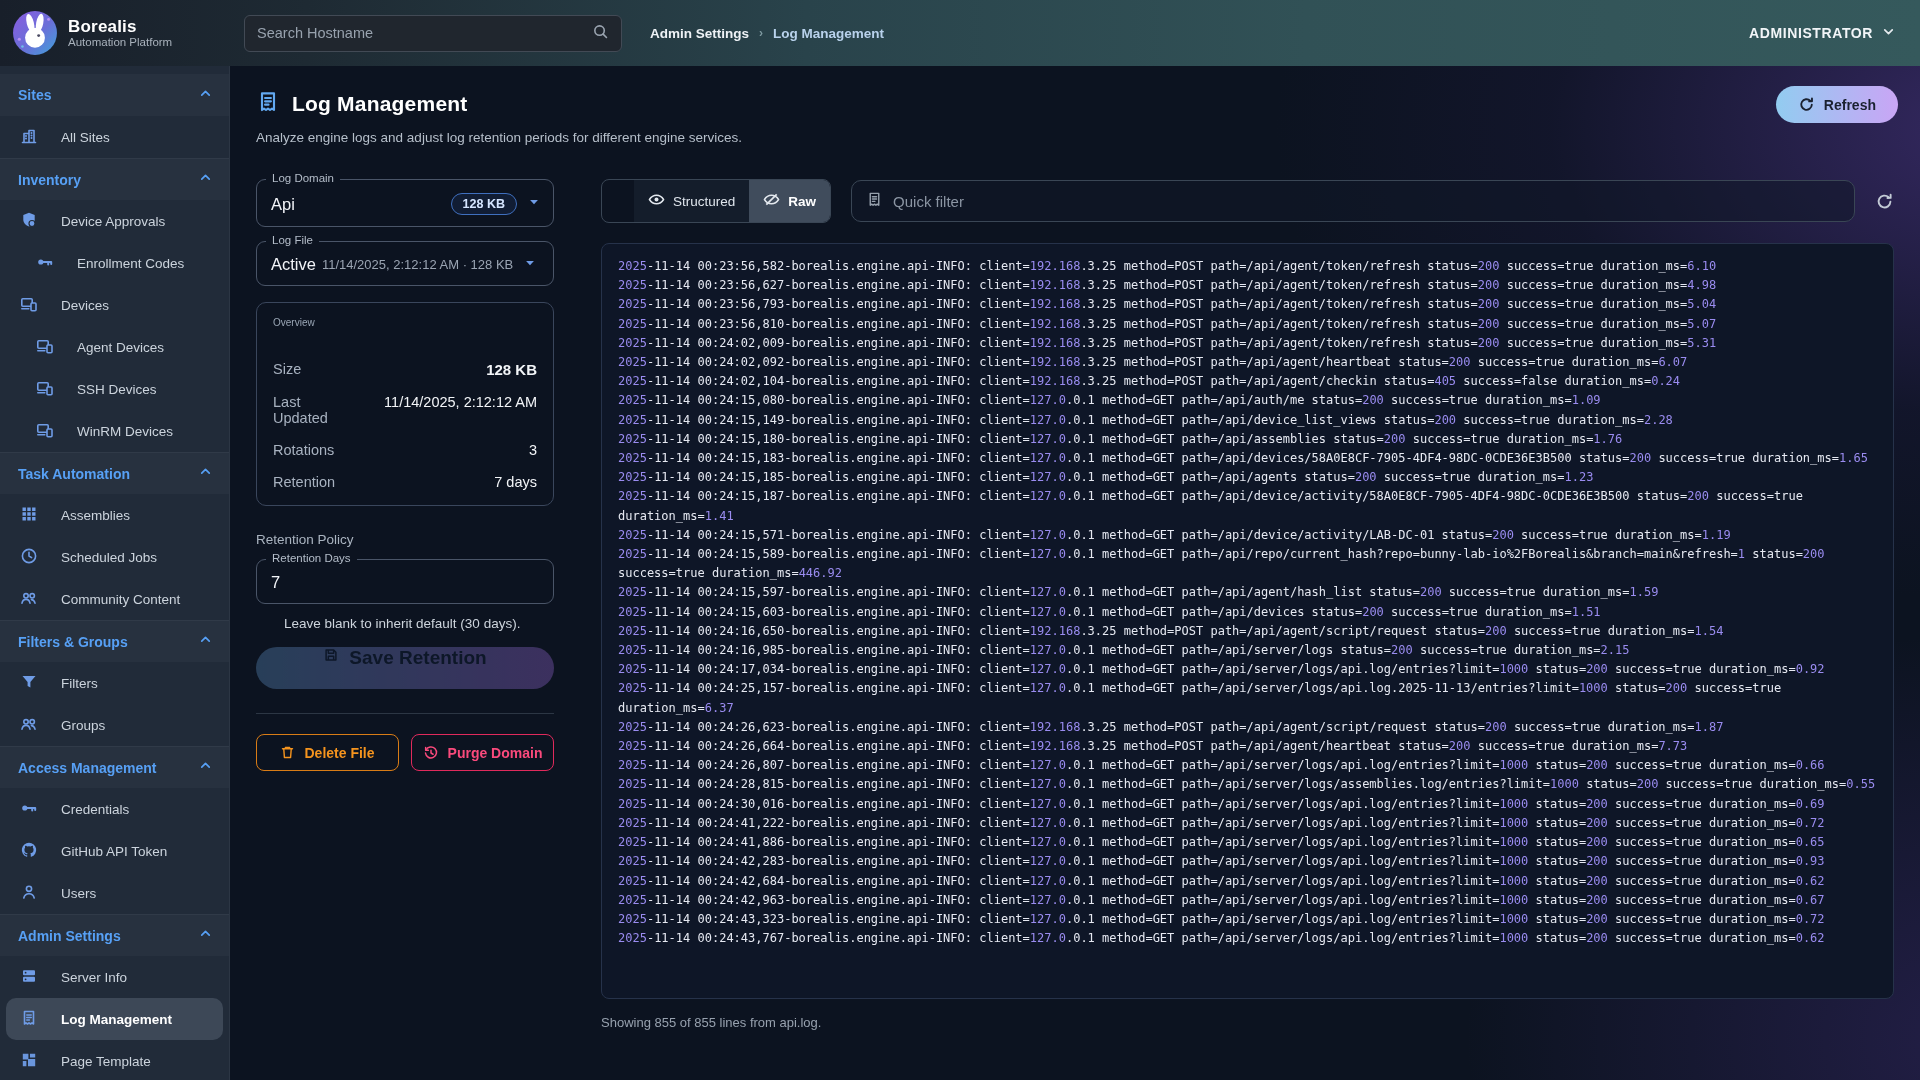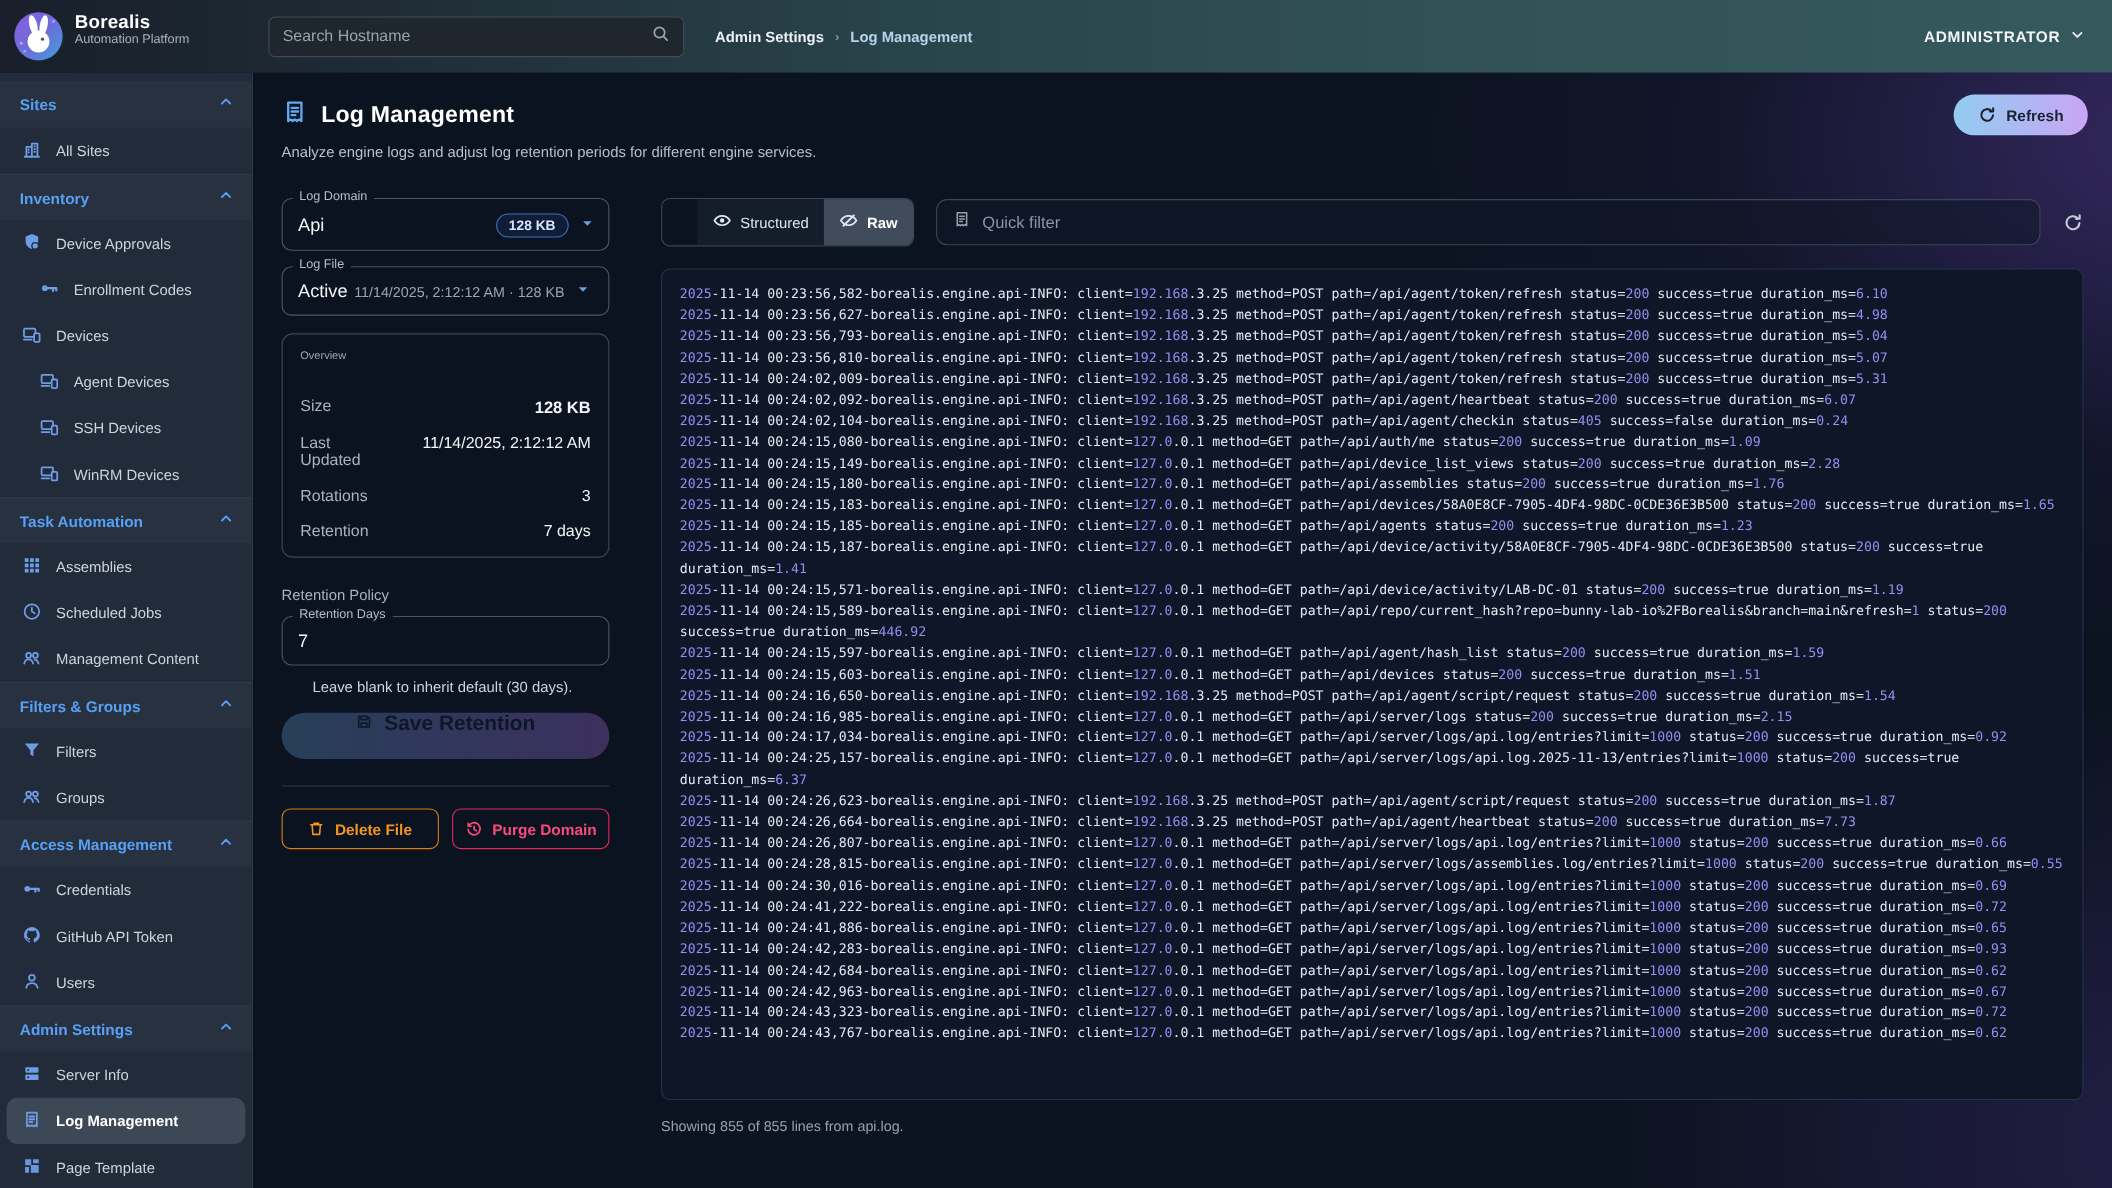--- a/index.html
+++ b/index.html
@@ -3,21 +3,21 @@
 <meta charset="utf-8">
 <style>
   * { margin:0; padding:0; box-sizing:border-box; }
   html,body { width:1920px; height:1080px; overflow:hidden; background:#0b1220; font-family:"Liberation Sans", sans-serif; }
   .app { width:1920px; height:1080px; display:flex; flex-direction:column; }
 
   
   .topbar { height:66px; flex:0 0 66px; display:flex; align-items:center;
     background:linear-gradient(90deg,#181f2a 0%,#1e2a33 16%,#29434b 42%,#315156 68%,#35595c 100%);
     padding:0 24px 0 12px; position:relative; z-index:5; }
-  .logo-wrap { display:flex; gap:10px; width:218px; }
+  .logo-wrap { display:flex; align-items:center; gap:10px; width:218px; }
   .logo-badge { width:46px; height:46px; flex:0 0 46px; }
   .brand-col { display:flex; flex-direction:column; line-height:1.15; }
   .brand { color:#ffffff; font-weight:bold; font-size:17px; letter-spacing:.2px; }
   .brand-sub { color:#a9b2bc; font-size:11.5px; }
   .search-box { width:378px; height:37px; background:#20262e; border:1px solid #424a55; border-radius:6px;
     display:flex; align-items:center; padding:0 12px; margin-left:14px; }
   .search-box input { flex:1; background:transparent; border:none; outline:none; color:#d8dee6; font-size:14.5px; font-family:"Liberation Sans",sans-serif; }
   .search-box input::placeholder { color:#98a2ae; }
   .search-box .icn { color:#9aa4b0; }
   .crumbs { display:flex; align-items:center; gap:10px; margin-left:28px; font-size:13.5px; font-weight:bold; }
@@ -29,21 +29,21 @@
   .user-menu .icn { color:#e6ebef; }
 
   
   .body-row { flex:1; display:flex; min-height:0; }
   .sidebar { width:230px; flex:0 0 230px; background:#212b39; border-right:1px solid #2c3644; padding-top:8px; overflow:hidden; }
   .side-sec-head { height:42px; display:flex; align-items:center; justify-content:space-between; padding:0 16px 0 18px;
     background:#27313f; border-top:1px solid #303a48; cursor:pointer; }
   .side-sec-head:first-child { border-top:none; }
   .side-sec-label { color:#57a0f5; font-size:14px; font-weight:bold; }
   .side-sec-head .icn { color:#57a0f5; }
-  .side-item { height:42px; display:flex; align-items:center; gap:13px; padding:0 10px 0 20px; color:#ccd4dd; font-size:13.5px; cursor:pointer; }
+  .side-item { height:42px; display:flex; align-items:center; gap:23px; padding:0 10px 0 20px; color:#ccd4dd; font-size:13.5px; cursor:pointer; }
   .side-item .icn { color:#6f9ce6; flex:0 0 18px; }
   .side-item.indent { padding-left:36px; }
   .side-item.active { background:#3d4857; border-radius:10px; margin:0 6px; padding-left:14px; color:#ffffff; font-weight:bold; }
 
   .main { flex:1; min-width:0; position:relative;
     background:
       radial-gradient(1150px 760px at 104% 6%, rgba(86,58,150,.55) 0%, rgba(40,30,80,.22) 38%, rgba(12,18,32,0) 62%),
       radial-gradient(900px 700px at 104% 96%, rgba(70,48,130,.40) 0%, rgba(12,18,32,0) 58%),
       #0c1320; }
 
@@ -249,21 +249,21 @@
               <path d="M9 5.4V9l2.6 1.6"></path>
             </svg></span>
           <span>Scheduled Jobs</span>
         </div>
         <div class="side-item">
           <span class="icn"><svg width="18" height="18" viewBox="0 0 18 18" fill="none" stroke="currentColor" stroke-width="1.6" stroke-linecap="round" stroke-linejoin="round">
               <circle cx="6" cy="6.8" r="2.2"></circle>
               <circle cx="12.2" cy="6.8" r="2.2"></circle>
               <path d="M2 14.2c.5-2.6 2.1-3.8 4-3.8s3.5 1.2 4 3.8M11.4 10.6c1.7.1 3.1 1.3 3.6 3.6"></path>
             </svg></span>
-          <span>Management Content</span>
+          <span>Community Content</span>
         </div>
         <div class="side-sec-head">
           <span class="side-sec-label">Filters &amp; Groups</span>
           <span class="icn"><svg width="15" height="15" viewBox="0 0 18 18" fill="none" stroke="currentColor" stroke-width="2" stroke-linecap="round" stroke-linejoin="round">
               <path d="M4.5 11l4.5-4.5L13.5 11"></path>
             </svg></span>
         </div>
         <div class="side-item">
           <span class="icn"><svg width="18" height="18" viewBox="0 0 18 18">
               <path fill="currentColor" d="M2.5 3h13l-5.1 6v5.6l-2.8-1.7V9z"></path>

